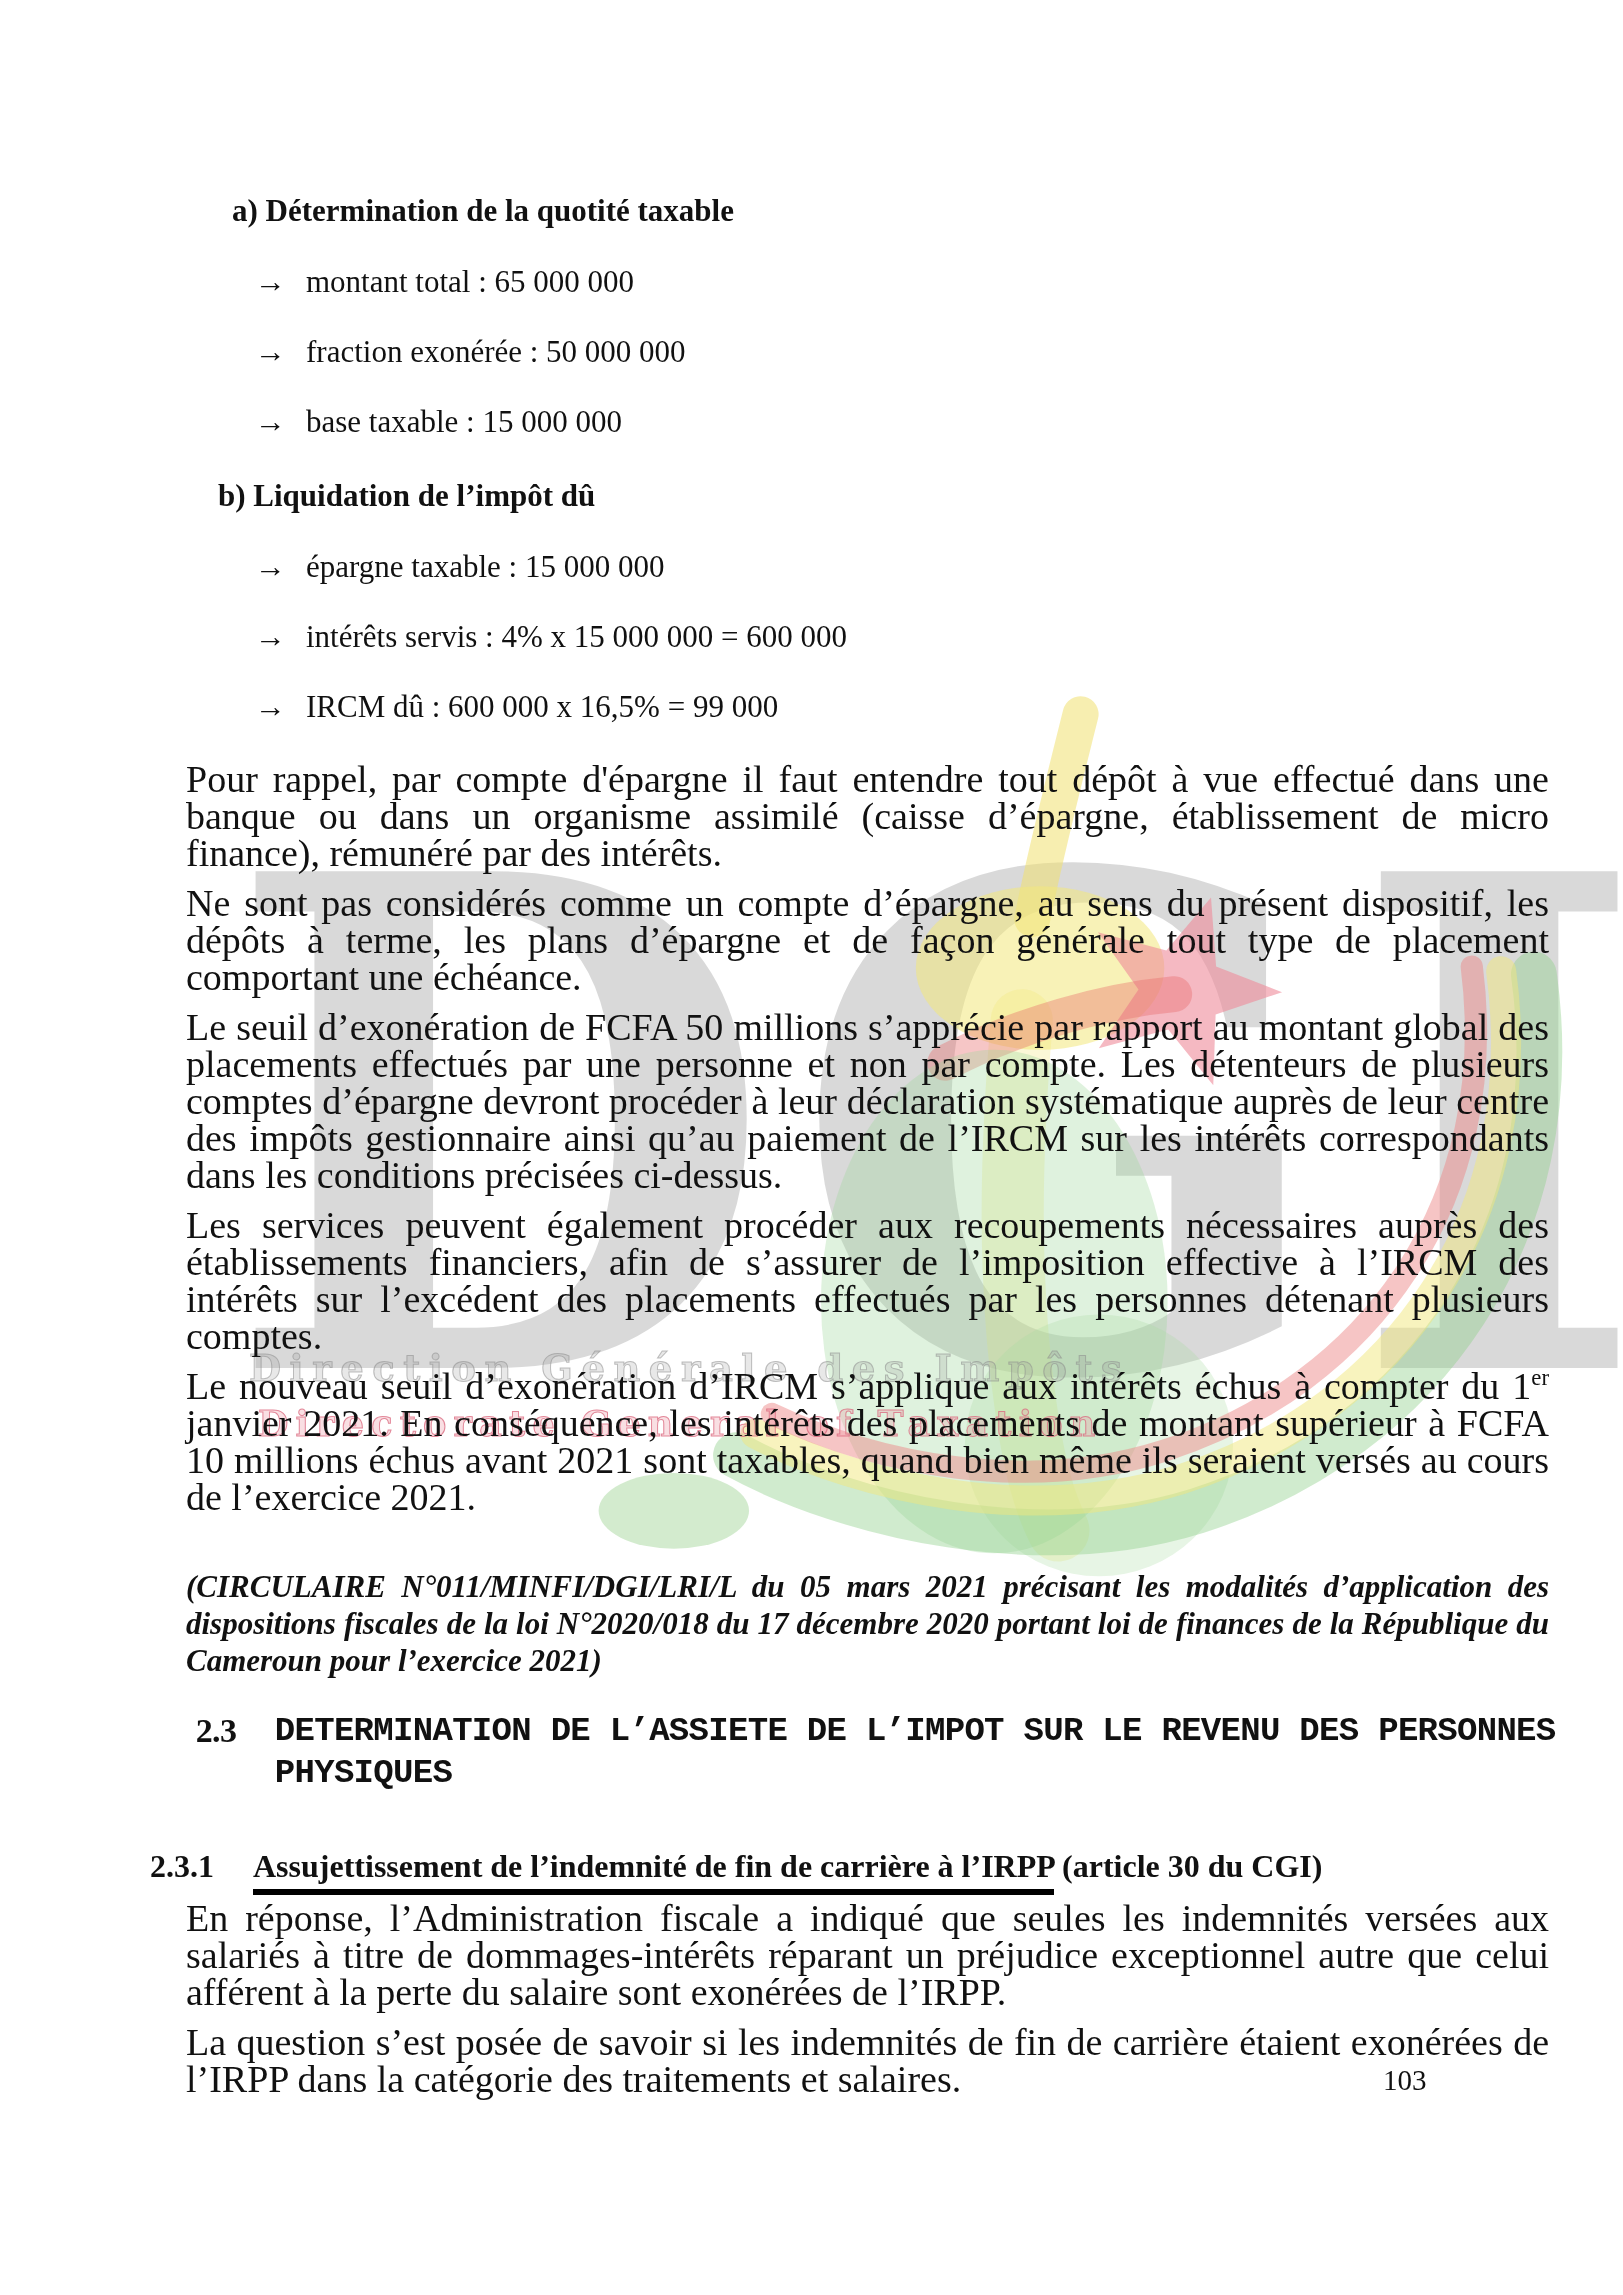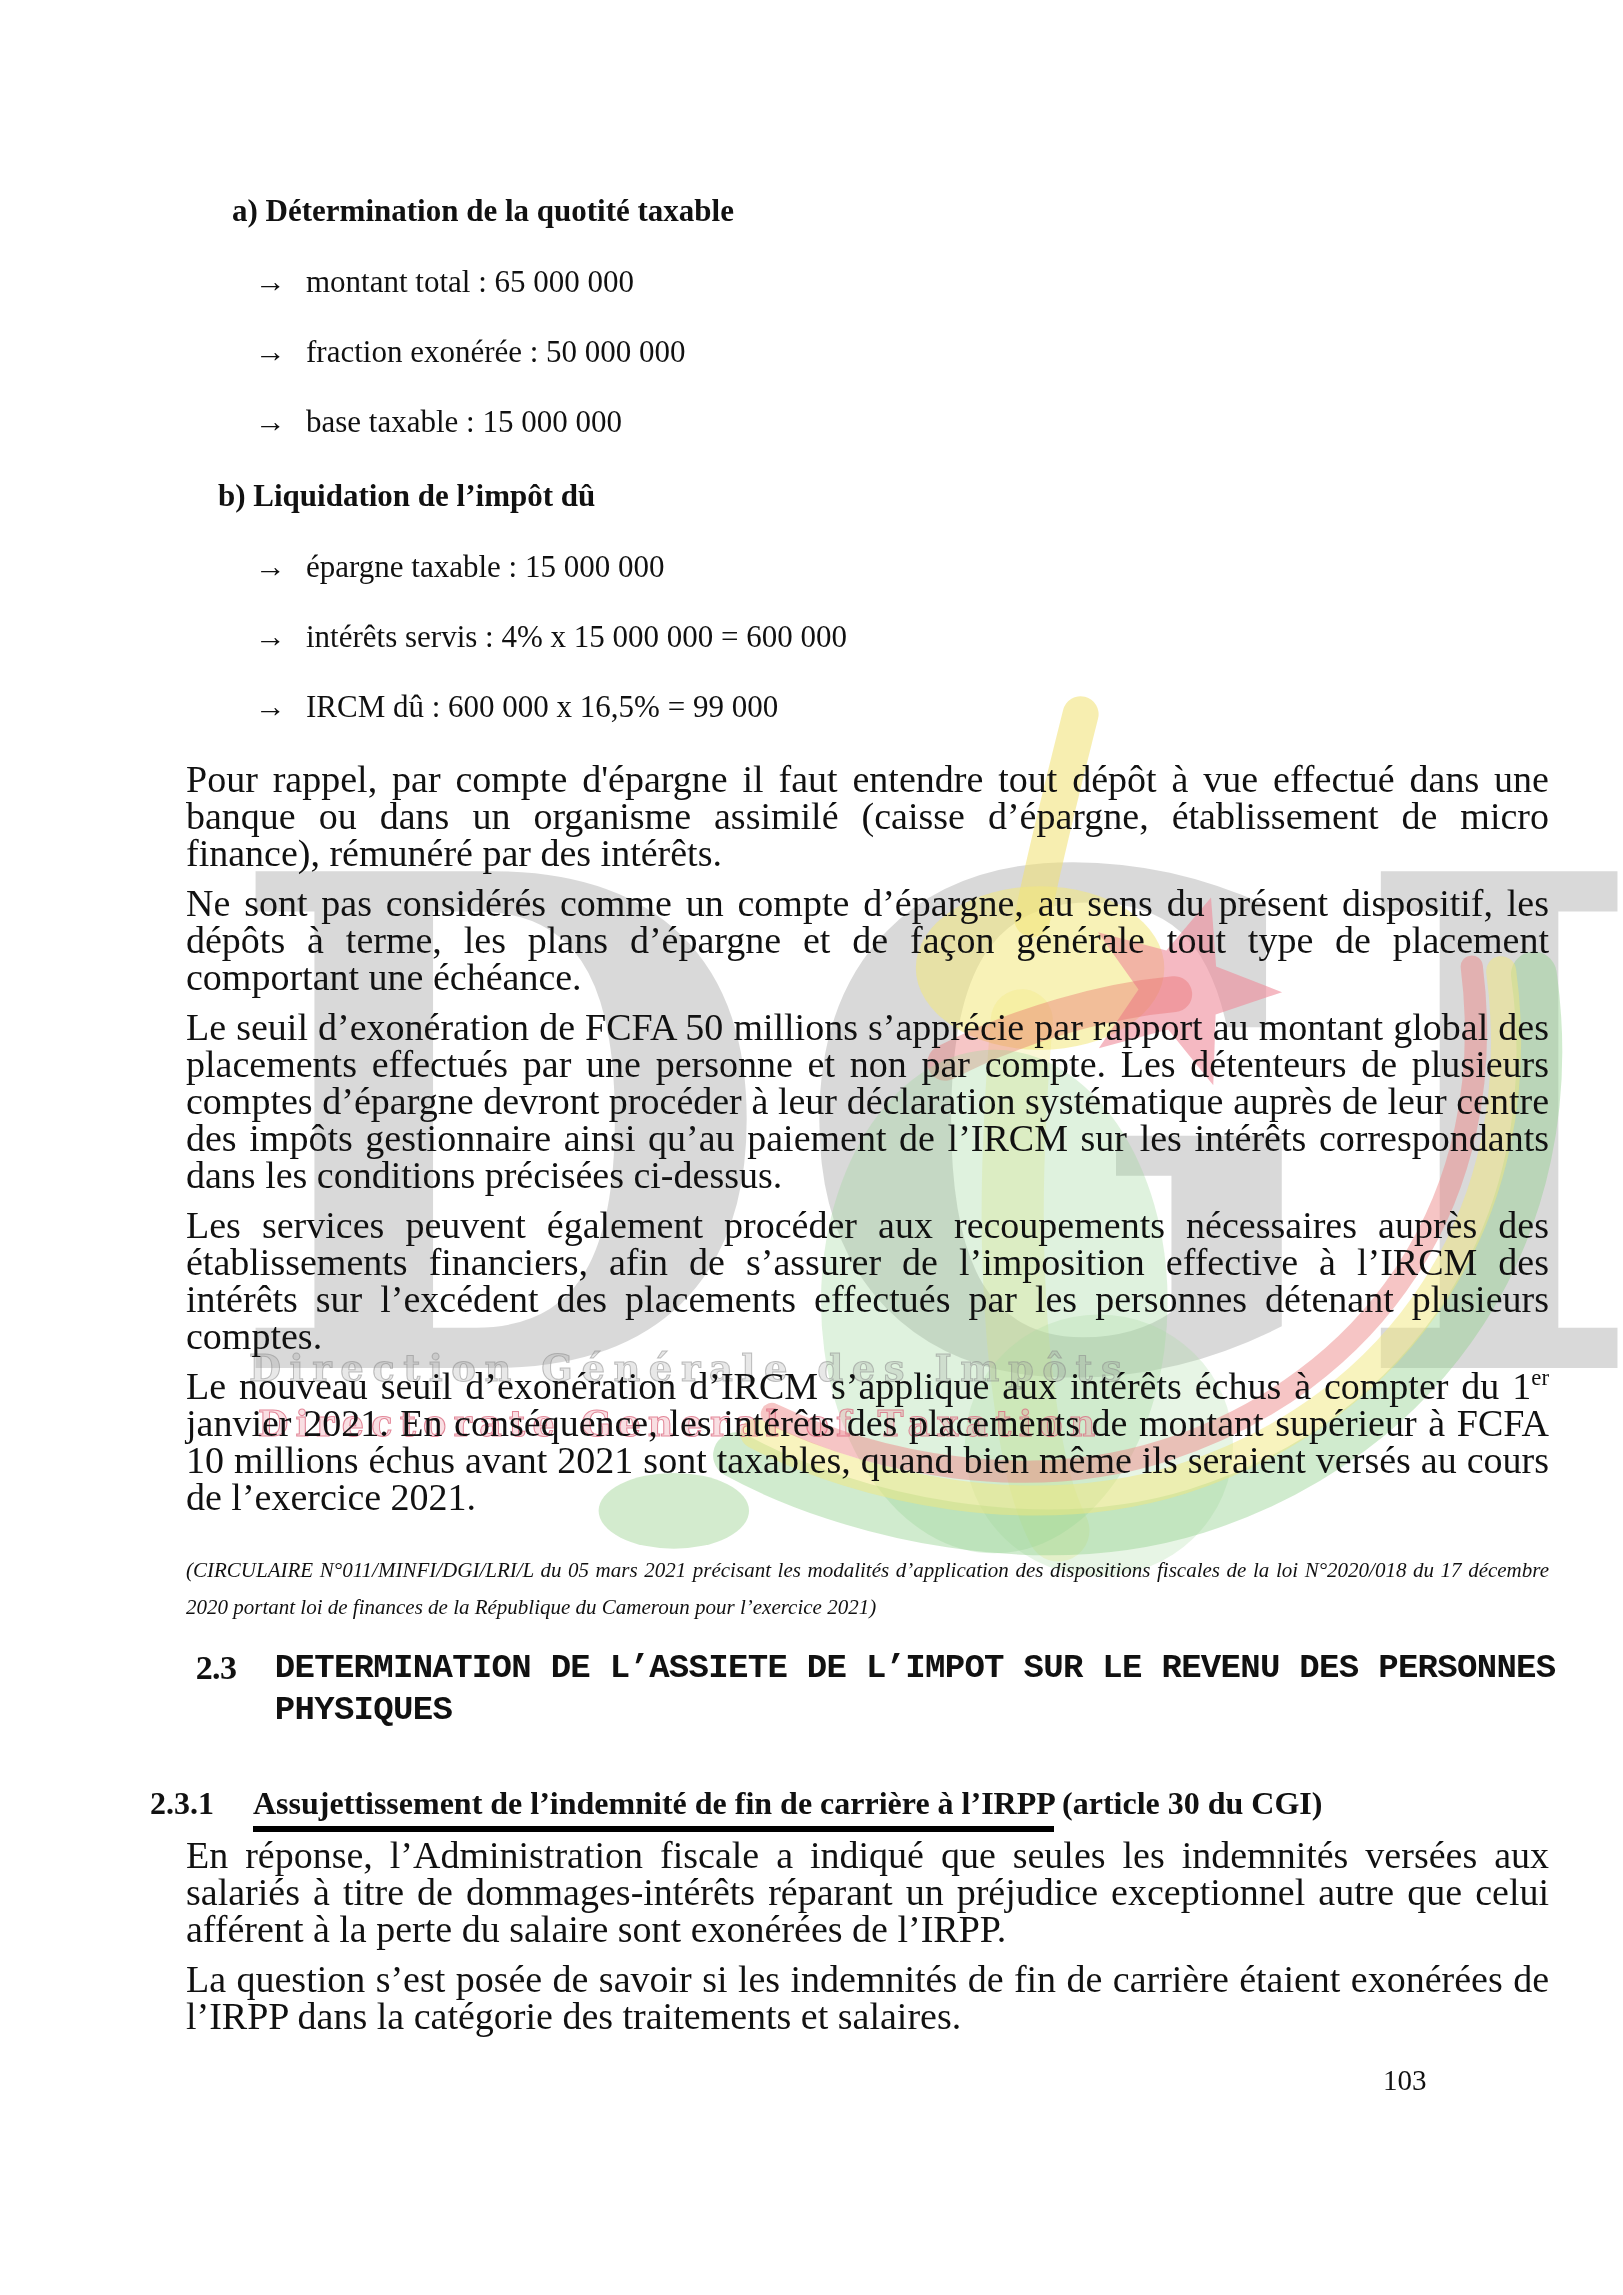--- a/index.html
+++ b/index.html
@@ -64,24 +64,24 @@
   }
   .arrow-glyph { flex: none; width: 51px; }
   .para {
     font-size: 38px; line-height: 37px;
     text-align: justify;
     margin: 13px 0 0 0;
   }
   .para-first { margin-top: 36px; }
   sup.ord { font-size: 60%; line-height: 0; vertical-align: super; }
   .circulaire {
-    font-size: 21px; line-height: 37px;
-    font-weight: normal; font-style: italic;
+    font-size: 31px; line-height: 37px;
+    font-weight: bold; font-style: italic;
     text-align: justify;
-    margin-top: 36px;
+    margin-top: 52px;
   }
   .h23 {
     display: flex;
     font-size: 34px; line-height: 42px; font-weight: bold;
     letter-spacing: -0.7px;
   }
   .h23-num { flex: none; width: 79px; padding-left: 9.8px; }
   .h23-title { flex: 1; font-family: Liberation Mono, monospace; }
   .h23-line1 { white-space: nowrap; }
   .h231 {

